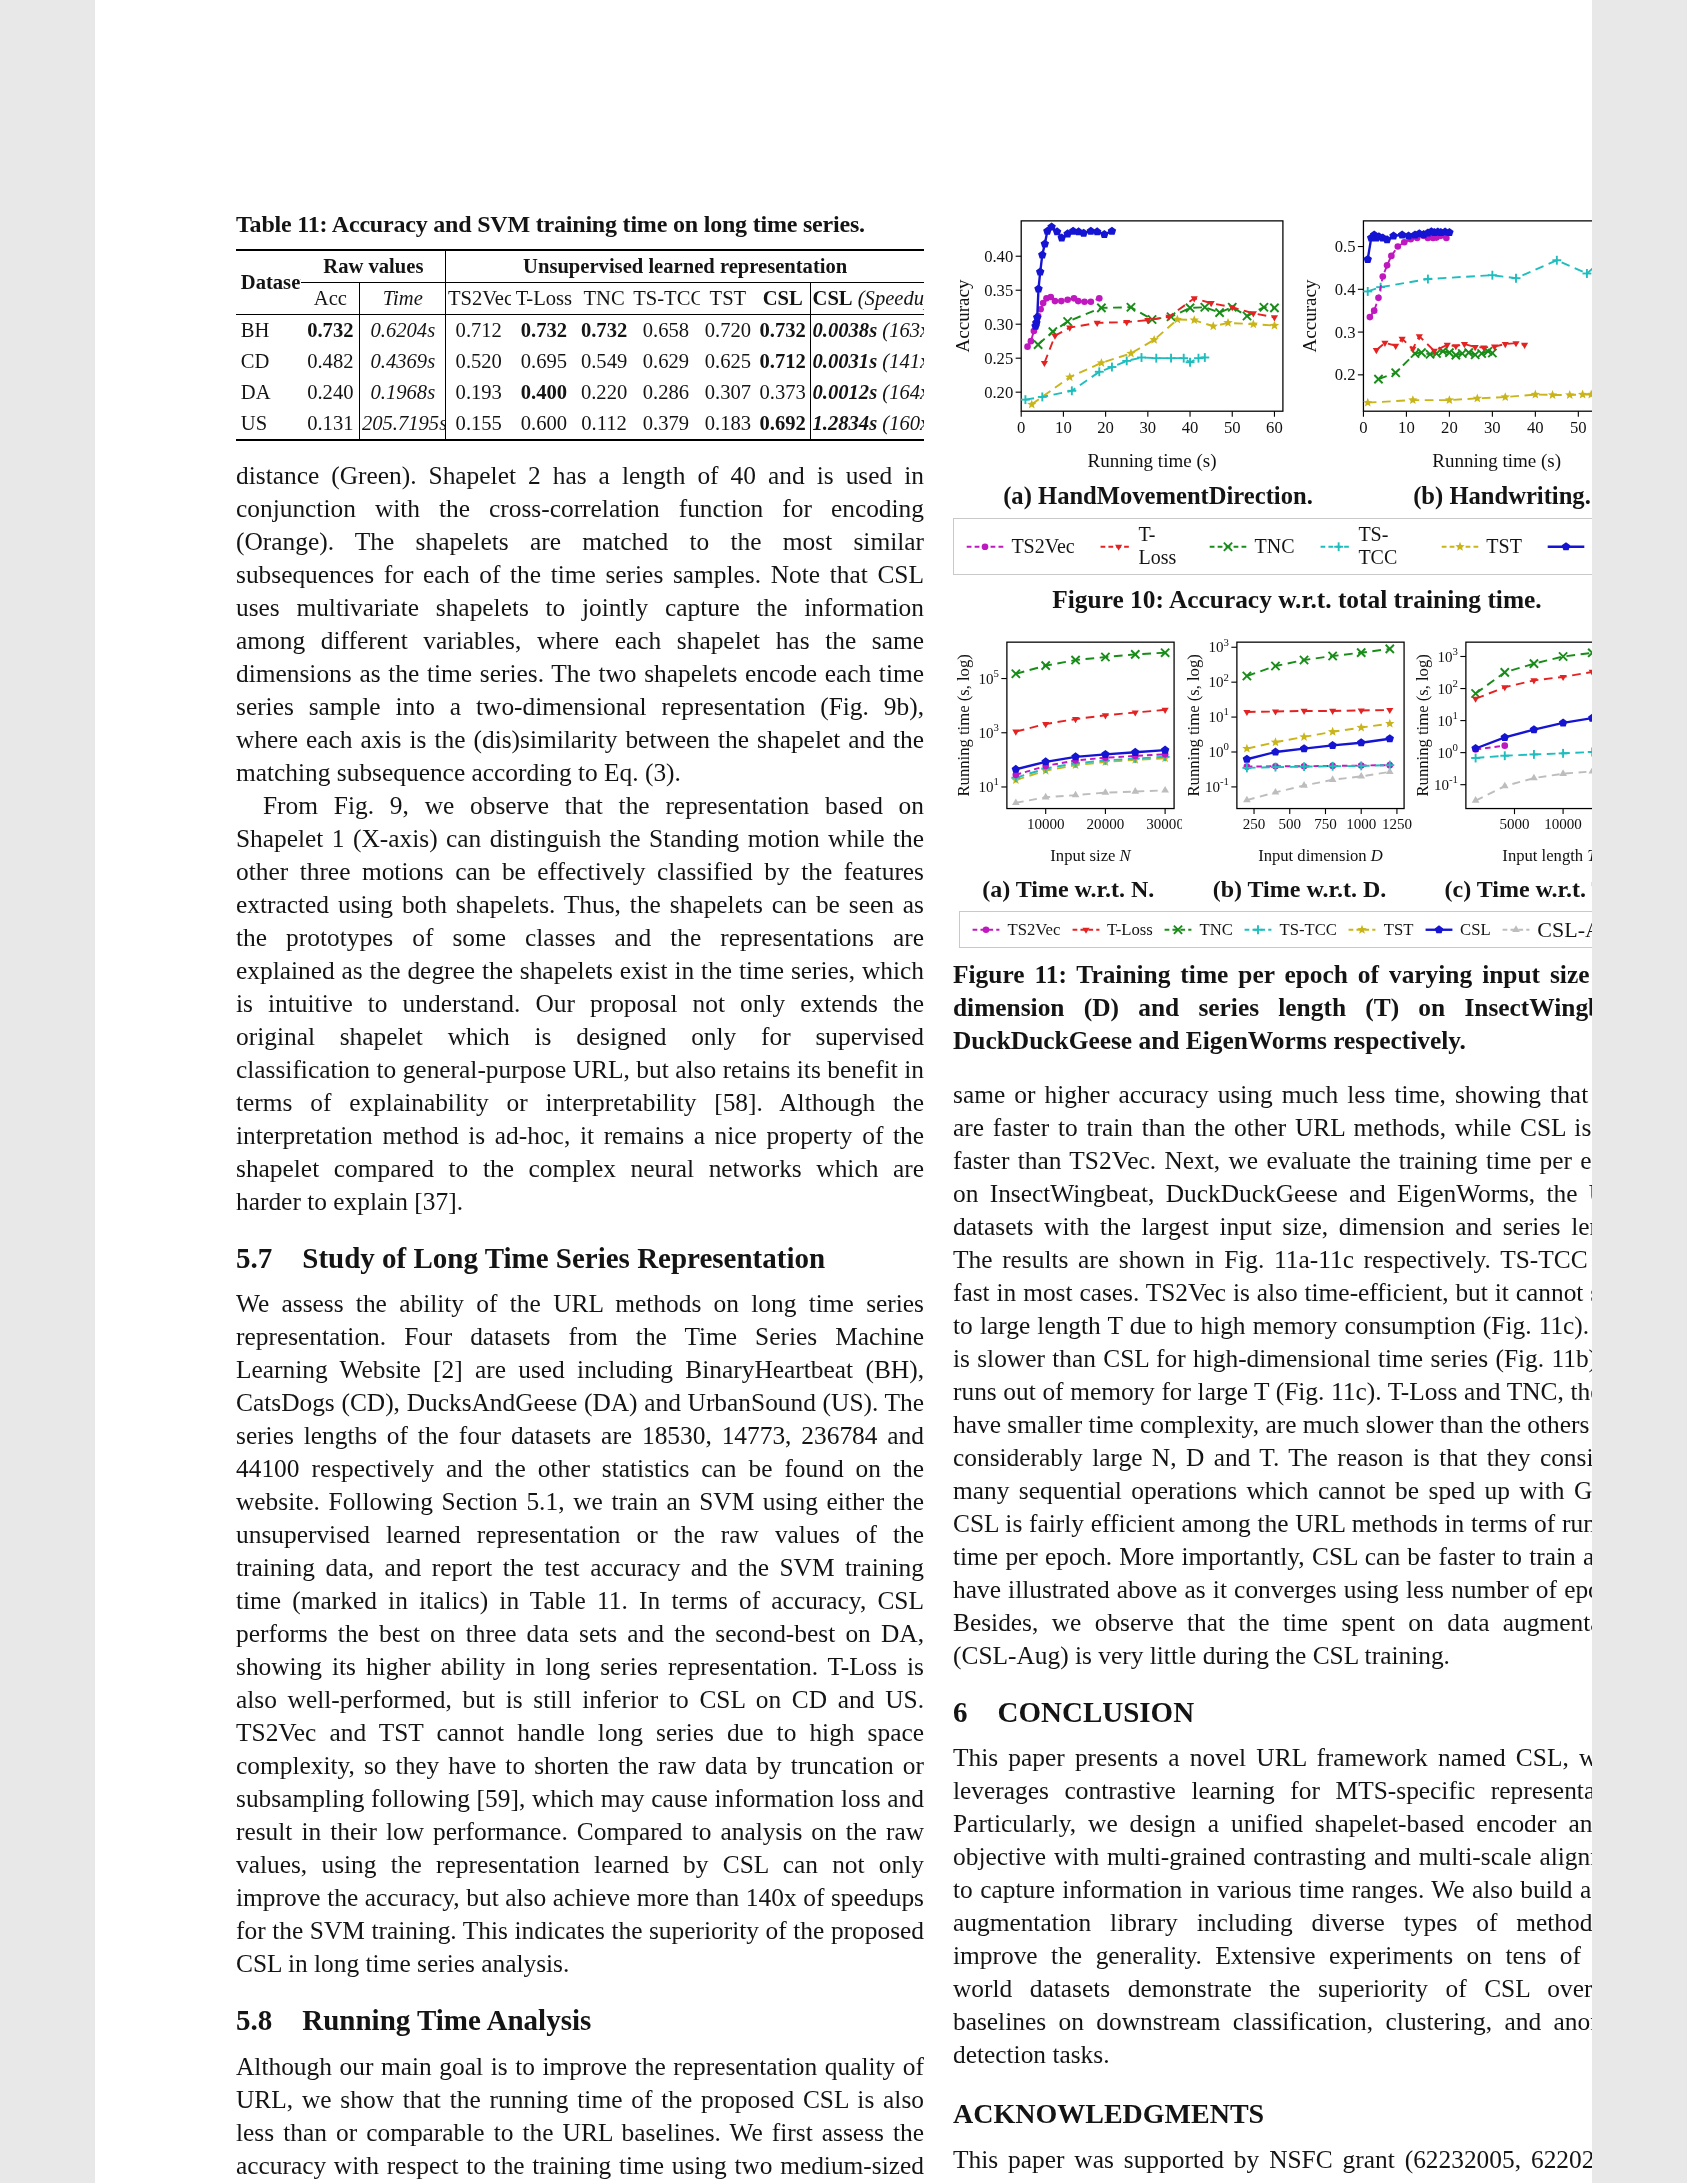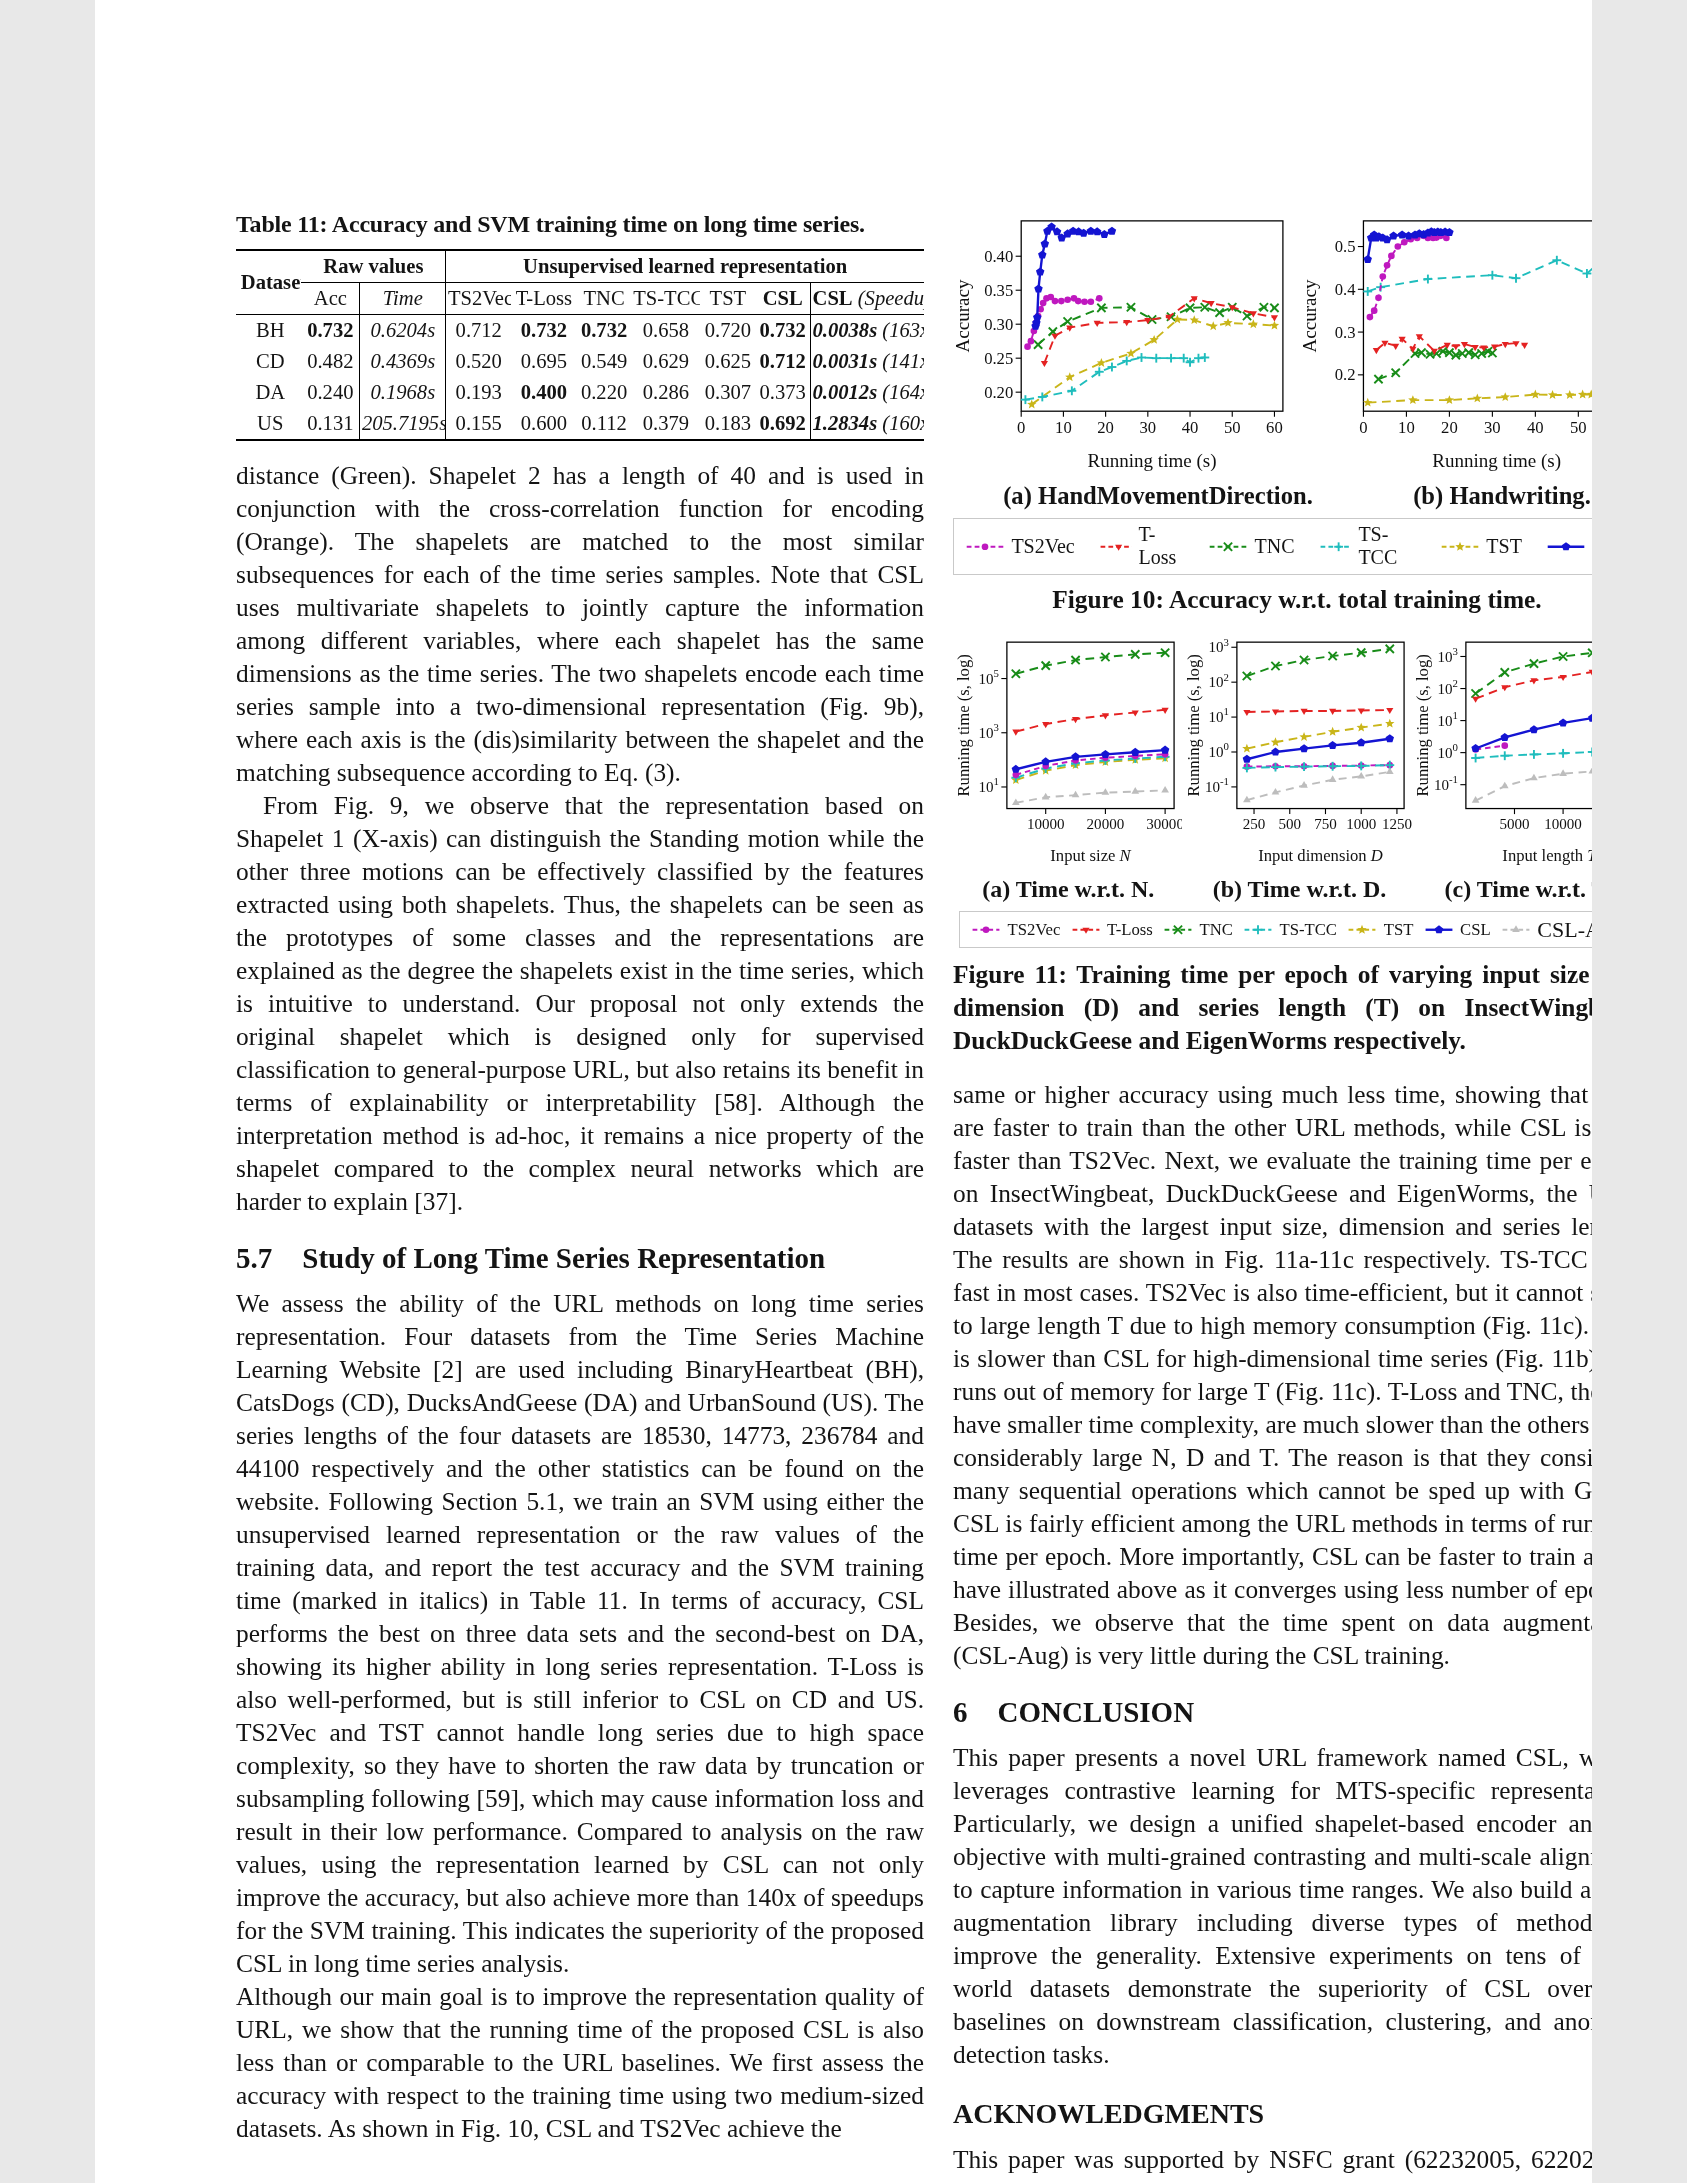--- a/index.html
+++ b/index.html
@@ -18,21 +18,21 @@
         font-size:20.6px;table-layout:fixed;}
   th,td{padding:4px 1.6px;text-align:center;font-weight:normal;white-space:nowrap;overflow:hidden;}
   thead .hdr2 th{border-bottom:1.6px solid #000;}
   th.grp{border-bottom:1.2px solid #000;font-weight:bold;}
   th.ds{border-bottom:1.6px solid #000;font-weight:bold;text-align:left;padding-left:4.8px;}
   .vl{border-left:1.2px solid #000;}
   td.b{font-weight:bold;}
   td.i,th.i{font-style:italic;text-align:center;}
   td.bi{font-weight:bold;font-style:italic;}
   .sx{font-style:italic;font-weight:normal;}
-  td.dsname{text-align:center;padding-left:4.8px;margin-left:28px;}
+  td.dsname{text-align:left;padding-left:4.8px;margin-left:28px;}
 
   .heading{display:flex;gap:30px;font-weight:bold;font-size:29px;margin:24px 0 12.7px;}
   .heading-noname{font-weight:bold;font-size:28px;margin:27px 0 12.7px;}
 
   .figrow{display:flex;justify-content:space-between;}
   .subfig{display:flex;flex-direction:column;align-items:center;}
   .subcap{font-weight:bold;font-size:24.6px;margin-top:5px;}
   .subcap-row{display:flex;justify-content:space-around;margin-top:1.6px;}
   .legend{display:flex;justify-content:center;align-items:center;border:1.6px solid #c9c9c9;
           width:fit-content;margin:8px auto 1.6px;padding:4.8px 11px;background:#fff;}
@@ -136,20 +136,24 @@
 
     <p class="sp" style="margin-top:17.5px;">distance (Green). Shapelet 2 has a length of 40 and is used in conjunction with the cross-correlation function for encoding (Orange). The shapelets are matched to the most similar subsequences for each of the time series samples. Note that CSL uses multivariate shapelets to jointly capture the information among different variables, where each shapelet has the same dimensions as the time series. The two shapelets encode each time series sample into a two-dimensional representation (Fig. 9b), where each axis is the (dis)similarity between the shapelet and the matching subsequence according to Eq. (3).</p>
     <p class="indent">From Fig. 9, we observe that the representation based on Shapelet 1 (X-axis) can distinguish the Standing motion while the other three motions can be effectively classified by the features extracted using both shapelets.  Thus, the shapelets can be seen as the prototypes of some classes and the representations are explained as the degree the shapelets exist in the time series, which is intuitive to understand. Our proposal not only extends the original shapelet which is designed only for supervised classification to general-purpose URL, but also retains its benefit in terms of explainability or interpretability [58]. Although the interpretation method is ad-hoc, it remains a nice property of the shapelet compared to the complex neural networks which are harder to explain [37].</p>
 
     <div class="heading">
       <span class="h-num">5.7</span>
       <span class="h-title">Study of Long Time Series Representation</span>
     </div>
     <p>We assess the ability of the URL methods on long time series representation. Four datasets from the Time Series Machine Learning Website [2] are used including BinaryHeartbeat (BH), CatsDogs (CD), DucksAndGeese (DA) and UrbanSound (US). The series lengths of the four datasets are 18530, 14773, 236784 and 44100 respectively and the other statistics can be found on the website. Following Section 5.1, we train an SVM using either the unsupervised learned representation or the raw values of the training data, and report the test accuracy and the SVM training time (marked in italics) in Table 11. In terms of accuracy, CSL performs the best on three data sets and the second-best on DA, showing its higher ability in long series representation. T-Loss is also well-performed, but is still inferior to CSL on CD and US. TS2Vec and TST cannot handle long series due to high space complexity, so they have to shorten the raw data by truncation or subsampling following [59], which may cause information loss and result in their low performance. Compared to analysis on the raw values, using the representation learned by CSL can not only improve the accuracy, but also achieve more than 140x of speedups for the SVM training. This indicates the superiority of the proposed CSL in long time series analysis.</p>
 
+    <div class="heading">
+      <span class="h-num">5.8</span>
+      <span class="h-title">Running Time Analysis</span>
+    </div>
     <p>Although our main goal is to improve the representation quality of URL, we show that the running time of the proposed CSL is also less than or comparable to the URL baselines. We first assess the accuracy with respect to the training time using two medium-sized datasets. As shown in Fig. 10, CSL and TS2Vec achieve the</p>
   </div>
 
   <div class="col col-right">
 
     <div class="fig-block">
       <div class="figrow">
         <div class="subfig">
           <svg width="341" height="264" viewBox="0 0 430 332">
               <rect x="86" y="12" width="330" height="240" fill="#fff" stroke="#000" stroke-width="1.6"></rect>

